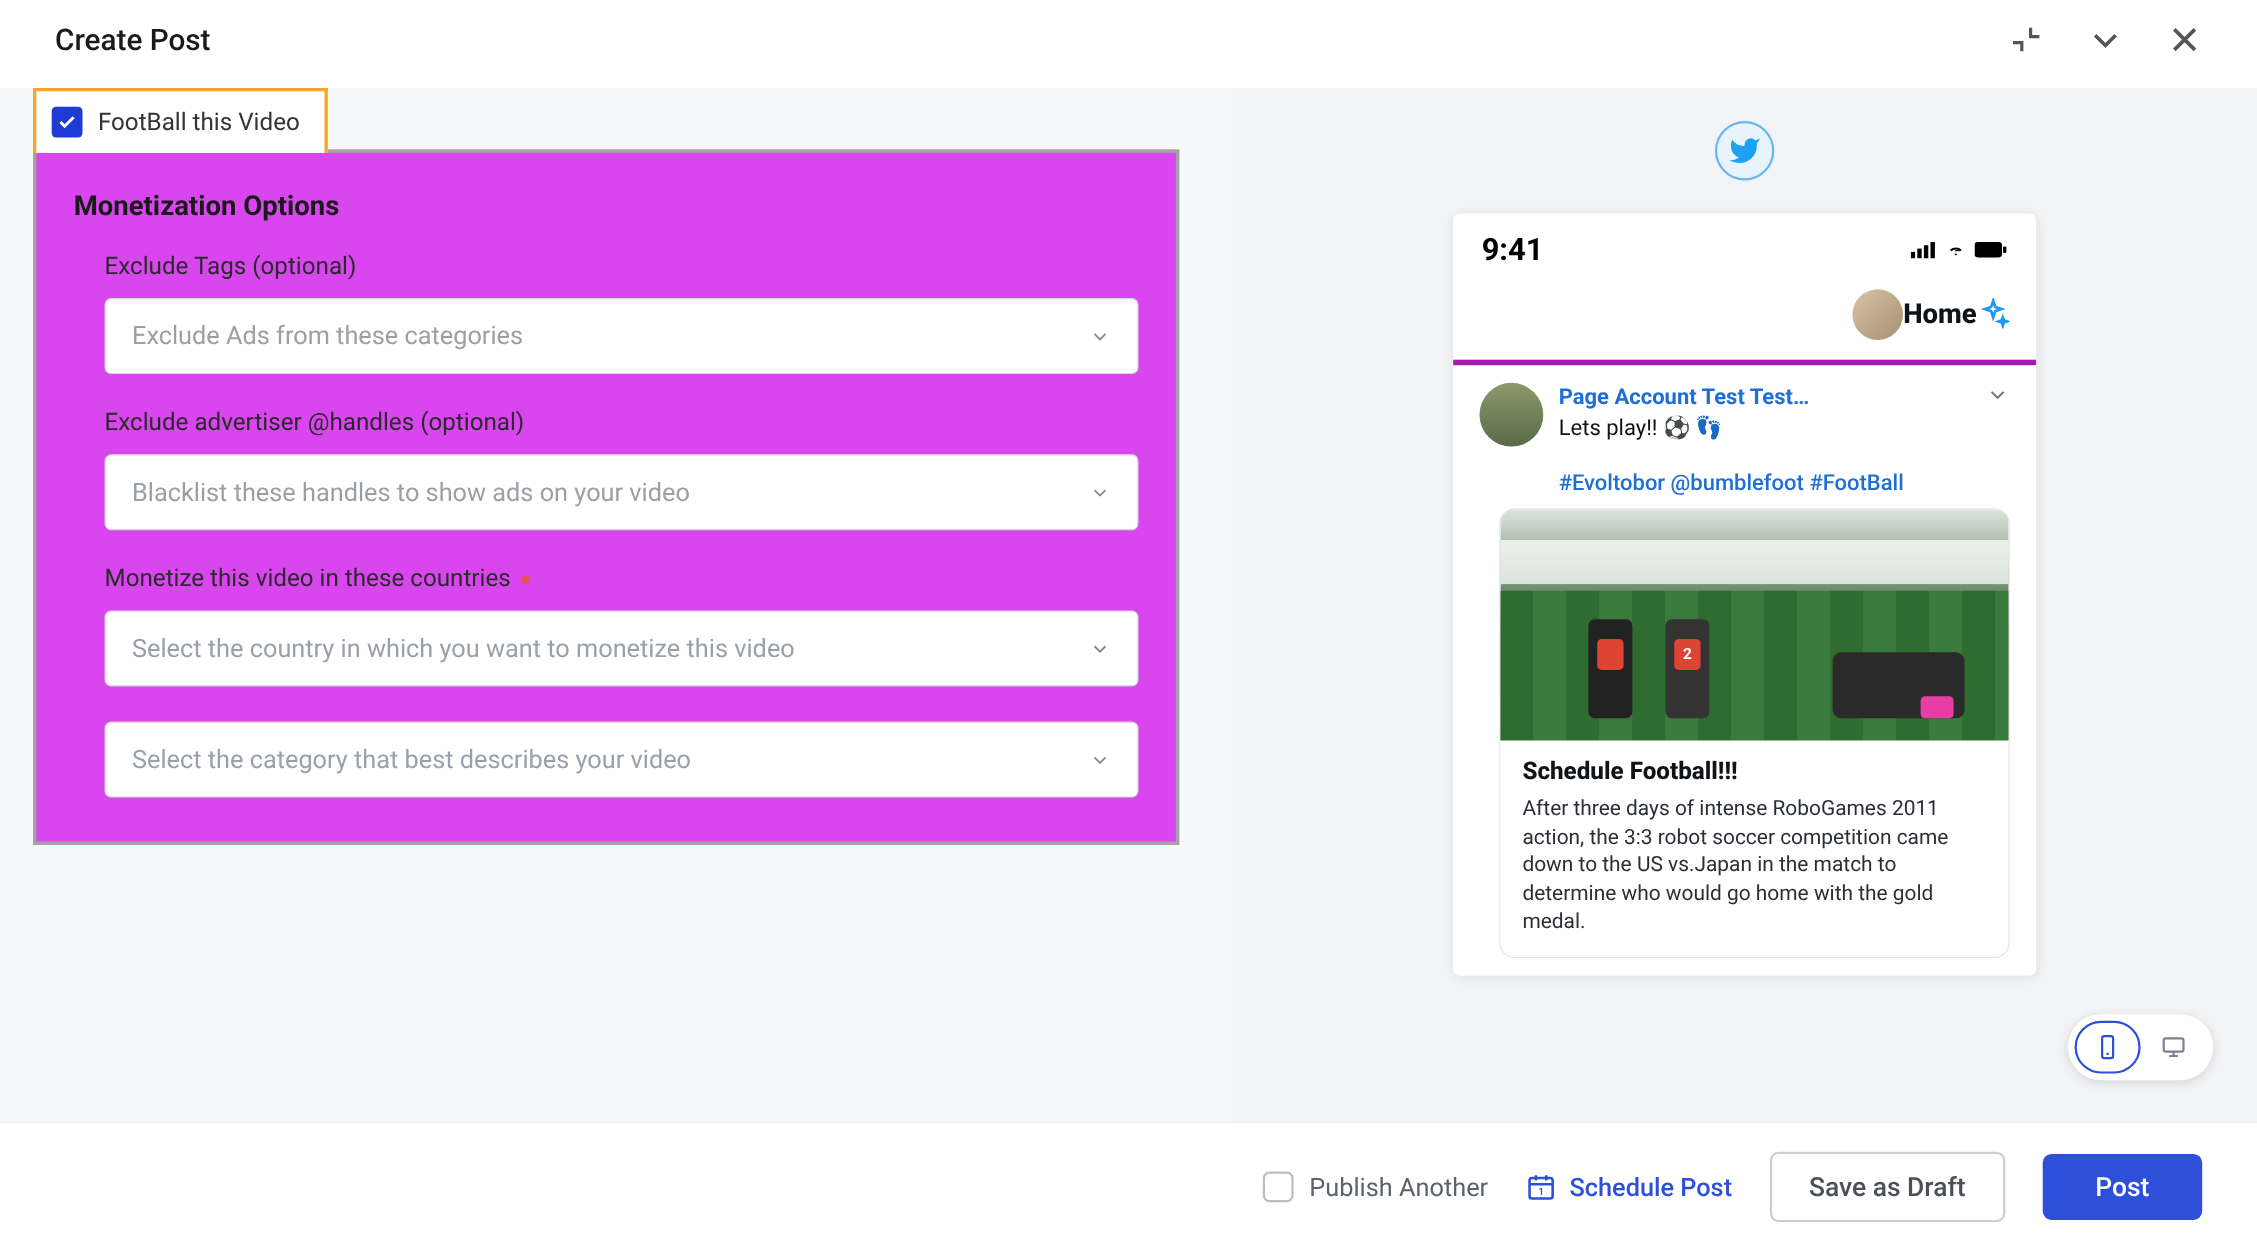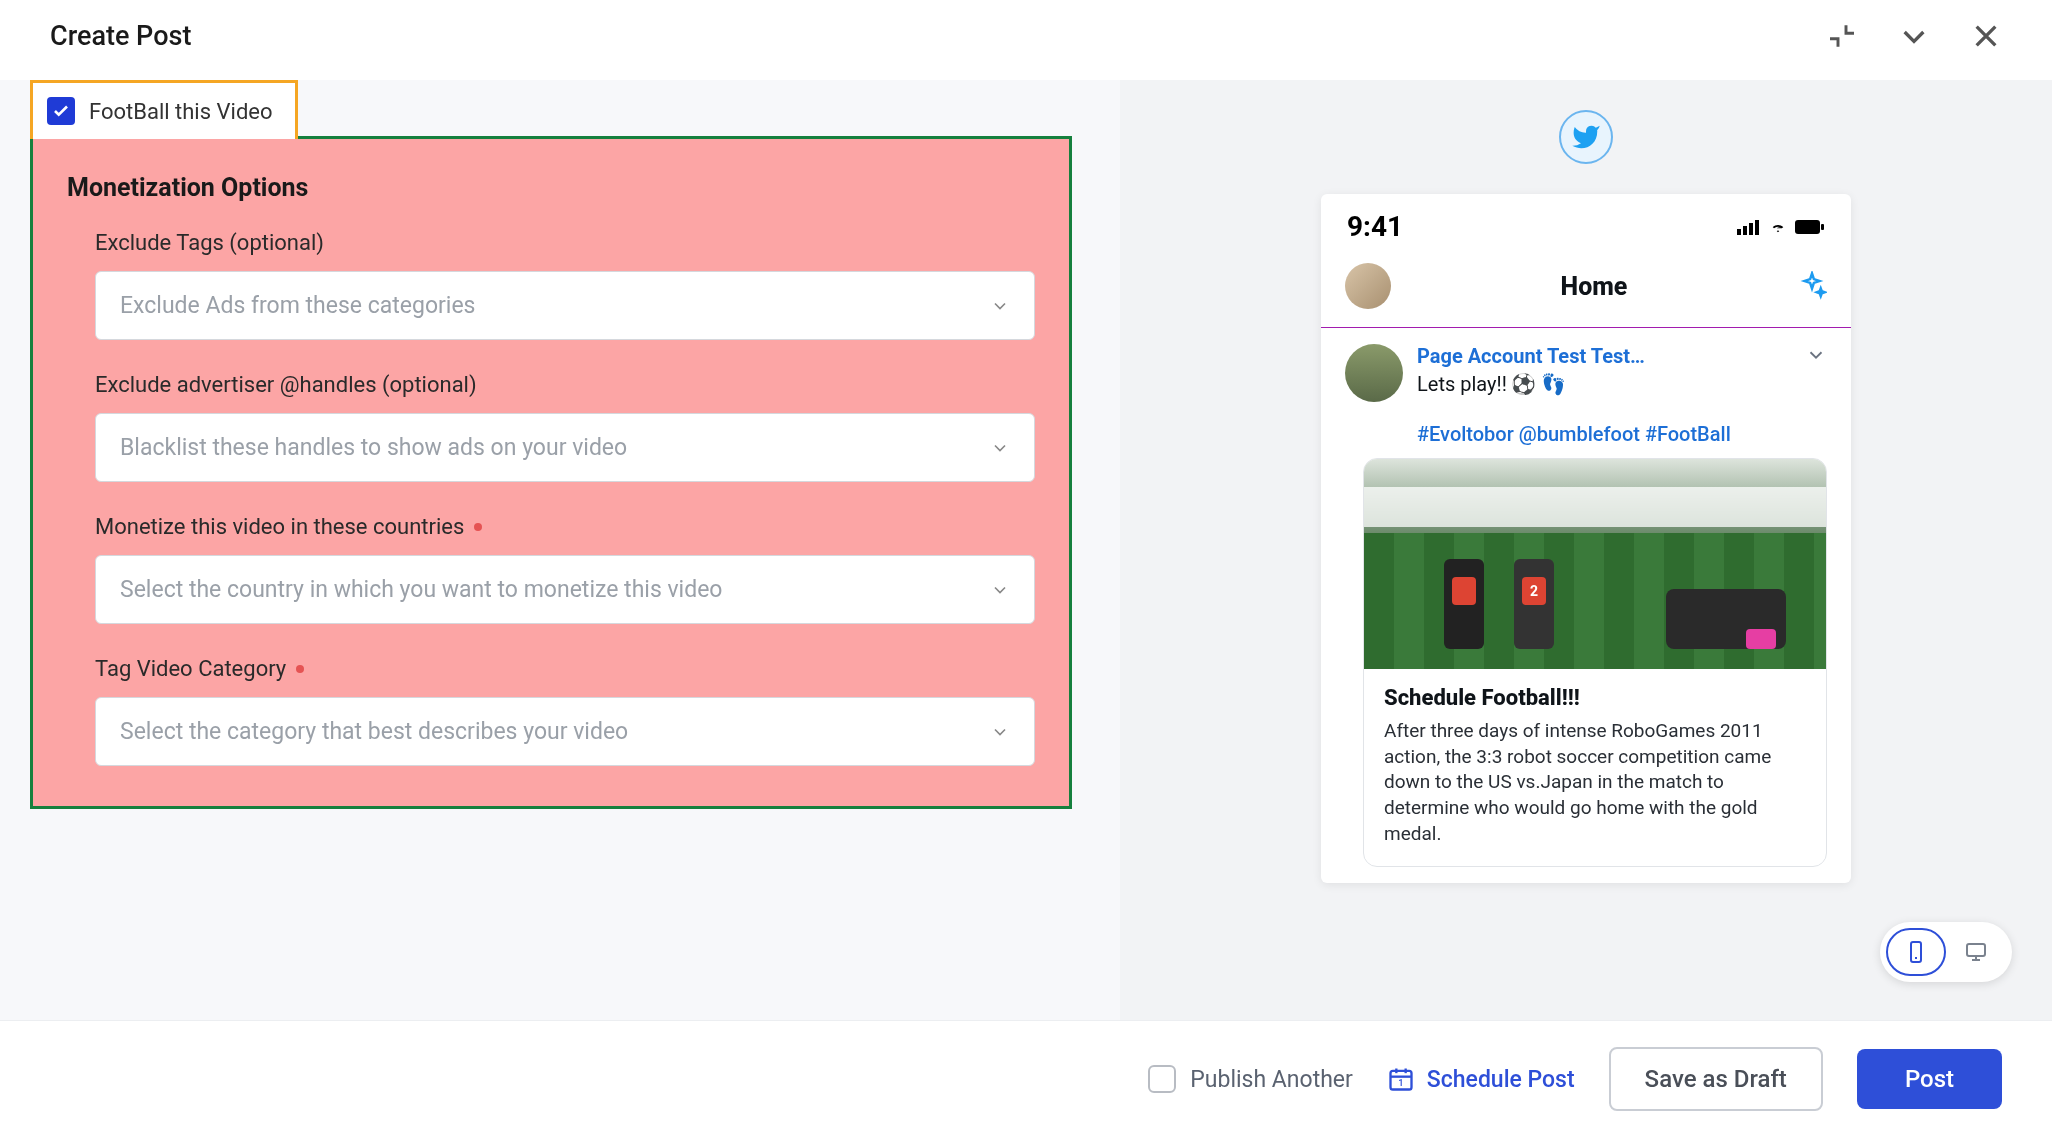--- a/index.html
+++ b/index.html
@@ -12,38 +12,38 @@
 
 .main-body { display: flex; height: 940px; }
 .left-panel { width: 1120px; background: #f7f8fa; padding: 0 48px 30px 30px; }
 .right-panel { flex: 1; background: #f2f3f5; display: flex; flex-direction: column; align-items: center; position: relative; padding-top: 30px; }
 
 .monetize-row { display: inline-flex; align-items: center; gap: 14px; padding: 14px 22px 14px 14px; border: 3px solid #f5a623; border-bottom: none; background: #fff; margin-left: 0; }
 .checkbox { width: 28px; height: 28px; background: #1f3bd6; border-radius: 4px; display: flex; align-items: center; justify-content: center; cursor: pointer; }
 .checkbox svg { width: 18px; height: 18px; }
 .monetize-label { font-size: 22px; color: #333; font-weight: 400; }
 
-.options-card { border: 3px solid #15803d; background: #fca5a5; padding: 34px 34px 40px 34px; margin-top: -3px; }
+.options-card { border: 3px solid #a3a3a3; background: #d946ef; padding: 34px 34px 40px 34px; margin-top: -3px; }
 .options-title { font-size: 25px; font-weight: 700; color: #1a1a1a; margin-bottom: 28px; }
 
 .field { margin-bottom: 32px; margin-left: 28px; }
 .field:last-child { margin-bottom: 0; }
 .field-label { font-size: 22px; color: #2a2a2a; font-weight: 400; margin-bottom: 16px; display: flex; align-items: center; gap: 6px; }
 .req-dot { width: 8px; height: 8px; background: #e55353; border-radius: 50%; display: inline-block; margin-left: 4px; }
 .select-box { width: 100%; border: 1px solid #d5d8dd; border-radius: 6px; padding: 20px 24px; display: flex; align-items: center; justify-content: space-between; cursor: pointer; background: #fff; }
 .select-placeholder { font-size: 23px; color: #9aa0a8; }
 .chevron-sm { width: 20px; height: 20px; color: #888; }
 
 .twitter-badge { width: 54px; height: 54px; border-radius: 50%; background: #e8f4fd; border: 2px solid #6bb5ef; display: flex; align-items: center; justify-content: center; margin-bottom: 30px; }
 .twitter-badge svg { width: 30px; height: 30px; fill: #1da1f2; }
 
 .phone-preview { width: 530px; background: #fff; border-radius: 6px; box-shadow: 0 2px 10px rgba(0,0,0,0.08); overflow: hidden; }
 .status-bar { display: flex; justify-content: space-between; align-items: center; padding: 16px 26px 6px 26px; font-size: 28px; font-weight: 700; }
 .status-icons { display: flex; gap: 6px; align-items: center; }
-.phone-header { display: flex; align-items: center; justify-content: space-between; padding: 14px 24px 18px 24px; border-bottom: 1px solid #a21caf; }
+.phone-header { display: flex; align-items: center; justify-content: flex-end; padding: 14px 24px 18px 24px; border-bottom: 5px solid #a21caf; }
 .avatar-sm { width: 46px; height: 46px; border-radius: 50%; background: linear-gradient(135deg,#d8c4a8,#a89070); }
 .home-title { font-size: 25px; font-weight: 800; color: #0f1419; }
 .sparkle-icon { width: 30px; height: 30px; color: #1d9bf0; }
 
 .tweet { padding: 16px 24px; }
 .tweet-head { display: flex; gap: 14px; align-items: flex-start; position: relative; }
 .tweet-avatar { width: 58px; height: 58px; border-radius: 50%; background: linear-gradient(180deg,#8a9a6a 0%,#5a6a48 100%); flex-shrink: 0; }
 .tweet-meta { flex: 1; }
 .acct-name { font-size: 20px; font-weight: 700; color: #1d6fd6; }
 .tweet-text { font-size: 20px; color: #0f1419; margin-top: 4px; }
@@ -148,24 +148,20 @@
         </div>
         <div class="select-box">
           <span class="select-placeholder">Select the country in which you want to monetize this video</span>
           <svg class="chevron-sm" viewBox="0 0 24 24" fill="none" stroke="currentColor" stroke-width="2">
               <path d="M6 9l6 6 6-6"></path>
             </svg>
         </div>
       </div>
 
       <div class="field">
-        <div class="field-label">
-          <span>Tag Video Category</span>
-          <span class="req-dot"></span>
-        </div>
         <div class="select-box">
           <span class="select-placeholder">Select the category that best describes your video</span>
           <svg class="chevron-sm" viewBox="0 0 24 24" fill="none" stroke="currentColor" stroke-width="2">
               <path d="M6 9l6 6 6-6"></path>
             </svg>
         </div>
       </div>
     </div>
   </div>
 

